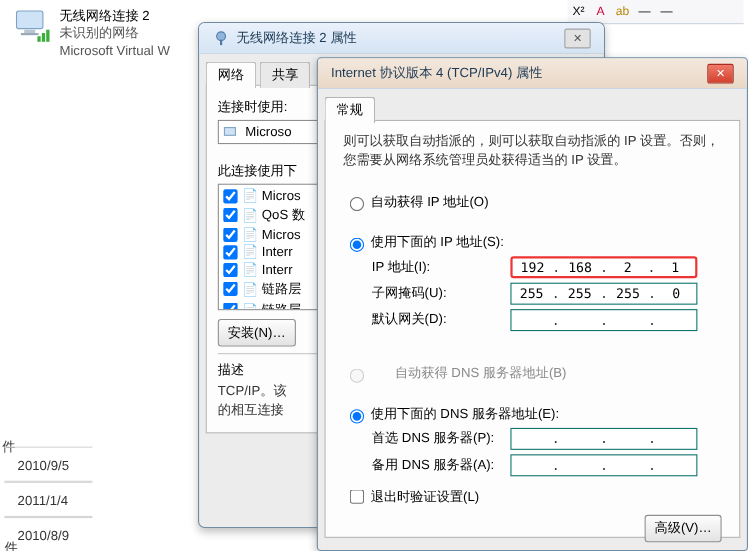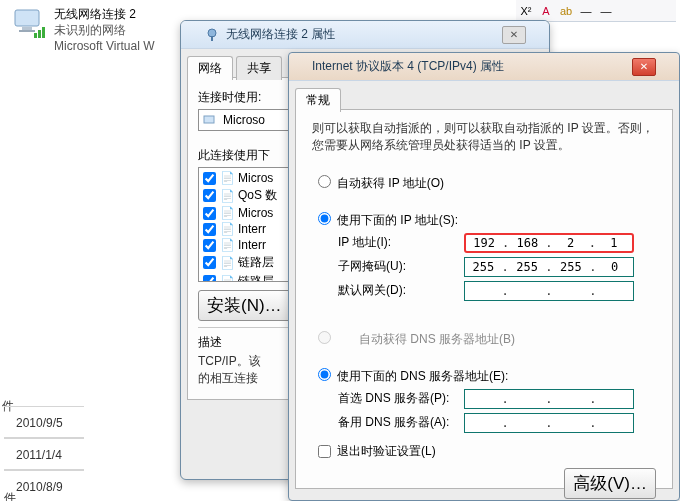--- a/index.html
+++ b/index.html
@@ -37,21 +37,21 @@
     background: #ececec;
     border: 1px solid #6f8ca5;
     border-radius: 6px;
     box-shadow: 0 3px 8px rgba(0,0,0,0.25);
   }
   .win-tb {
     display:flex;
     align-items:center;
     gap:6px;
     height: 28px;
-    padding: 0 23px;
+    padding: 0 12px;
     background: linear-gradient(#e9f1fb,#d5e4f4);
     border-bottom:1px solid #c8d6e6;
     border-radius:5px 5px 0 0;
   }
   .win-tb .ti { flex:1; color:#1d3a55; font-size:12px; overflow:hidden; white-space:nowrap;}
   .tb-icon { width:16px; height:16px; }
   .tb-ctrl { width:24px; height:18px; background:#e2e2e2; border:1px solid #a3a3a3; border-radius:2px; display:flex; align-items:center; justify-content:center; cursor:pointer; }
   .tb-ctrl.red { background:linear-gradient(#f07a6a,#d2412e); border-color:#a72e1f;}
   .tb-x::before { content:"✕"; font-size:10px; color:#555;}
   .tb-x.red::before { color:#fff; }
@@ -82,29 +82,29 @@
   .itemlist { border:1px solid #919191; background:#fff; height:115px; padding:2px 4px; overflow:hidden; }
   .itemlist .row { display:flex; align-items:center; gap:4px; padding:1px 0;}
   .sqcb { width:13px; height:13px; }
   .btn {
     padding:3px 8px;
     min-width:68px;
     background:linear-gradient(#fdfdfd,#e3e3e3);
     border:1px solid #8f8f8f;
     border-radius:3px;
     cursor:pointer;
-    font-size:17px;
+    font-size:12px;
     font-family:inherit;
   }
   
   .ip-win { left:288px; top:52px; width:392px; height:449px; border-radius:4px;}
   .ip-win .win-tb { background:linear-gradient(#f3e8de,#ead8c6);}
   .ip-pane { padding:10px 16px 10px 16px; font-size:12px; height:380px; }
   .ip-desc { color:#333; line-height:1.45; margin-bottom:10px;}
-  .radio-row { display:flex; align-items:flex-start; gap:6px; margin:20px 0 4px 6px;}
+  .radio-row { display:flex; align-items:flex-end; gap:6px; margin:20px 0 4px 6px;}
   .lv2 { margin-left:26px; display:flex; align-items:center; gap:6px; margin-top:4px;}
   .lv2 label { width:120px; display:inline-block;}
   .ipbox {
     border:1px solid #0f766e; background:#fff; height:20px; width:170px;
     display:flex; align-items:center; justify-content:space-evenly;
     font-family:Consolas,monospace; font-size:12px;
   }
   .ipbox.hl { border:2px solid #e33; border-radius:3px;}
   .ipbox .oct { width:28px; text-align:center;}
   .ipbox .dot { color:#333;}

